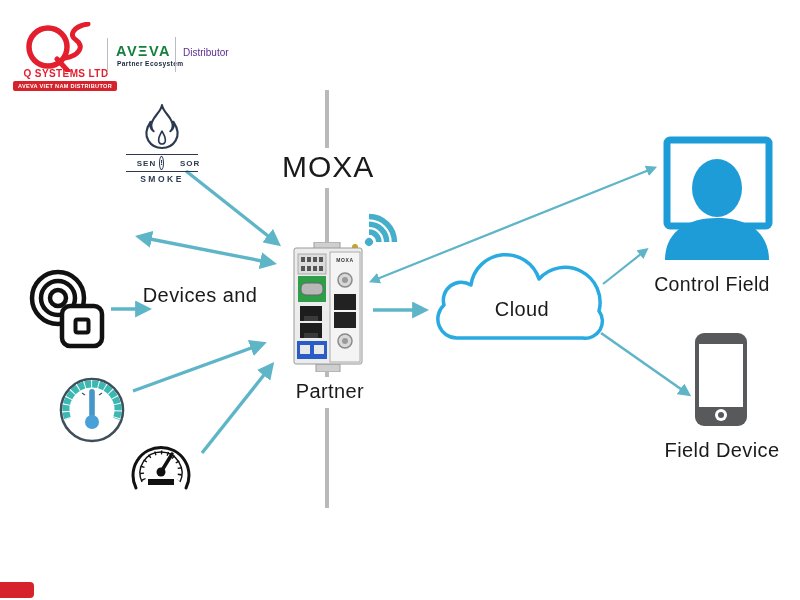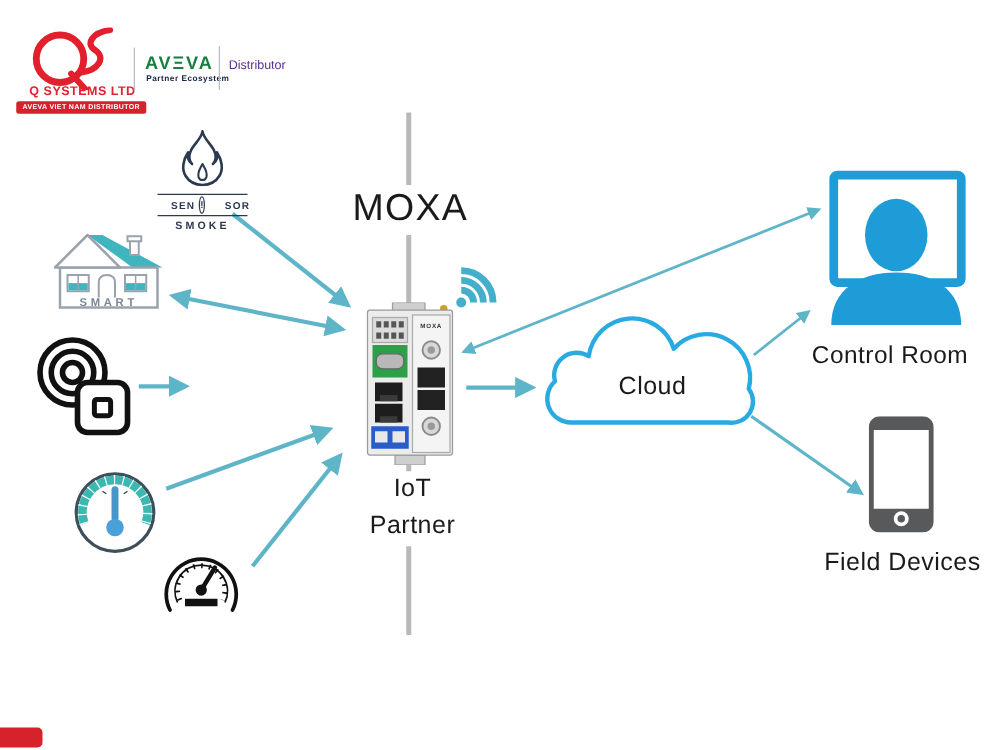--- a/index.html
+++ b/index.html
@@ -75,37 +75,20 @@
       <path d="M20 27 C 22 31 24 33 23 37 C 22 40 18 40 17 37 C 16 33 18 31 20 27 Z" fill="none" stroke="#2C3A50" stroke-width="1.6" stroke-linejoin="round"></path>
     </svg>
     <div class="smoke-row">
       <span class="smoke-word">SEN</span>
       <span class="alert-circle">!</span>
       <span class="smoke-word">SOR</span>
     </div>
     <div class="smoke-bottom">SMOKE</div>
   </div>
 
-  <div class="abs z3" style="left:42px;top:178px;">
-    <svg width="90" height="72" viewBox="0 0 90 72">
-      <polygon points="28,10 40,10 88,36 64,36" fill="#3FB6BE"></polygon>
-      <rect x="62" y="14" width="7" height="12" fill="#fff" stroke="#9AA3AD" stroke-width="1.6"></rect>
-      <rect x="60" y="11" width="11" height="4" fill="#fff" stroke="#9AA3AD" stroke-width="1.6"></rect>
-      <rect x="6" y="36" width="78" height="32" fill="#fff" stroke="#9AA3AD" stroke-width="2"></rect>
-      <polygon points="2,36 28,10 54,36" fill="#fff" stroke="#9AA3AD" stroke-width="2" stroke-linejoin="round"></polygon>
-      <rect x="12" y="42" width="17" height="13" fill="#fff" stroke="#9AA3AD" stroke-width="1.6"></rect>
-      <rect x="12.8" y="48.5" width="15.4" height="5.7" fill="#3FB6BE"></rect>
-      <line x1="20.5" y1="42" x2="20.5" y2="55" stroke="#9AA3AD" stroke-width="1.2"></line>
-      <rect x="58" y="42" width="17" height="13" fill="#fff" stroke="#9AA3AD" stroke-width="1.6"></rect>
-      <rect x="58.8" y="48.5" width="15.4" height="5.7" fill="#3FB6BE"></rect>
-      <line x1="66.5" y1="42" x2="66.5" y2="55" stroke="#9AA3AD" stroke-width="1.2"></line>
-      <path d="M37 60 V48 Q37 42 43.5 42 Q50 42 50 48 V60" fill="#fff" stroke="#9AA3AD" stroke-width="1.6"></path>
-      <text x="45" y="66.5" text-anchor="middle" class="smart-txt" fill="#7C8791" font-size="9" font-weight="700" letter-spacing="3">SMART</text>
-    </svg>
-  </div>
 
   <div class="abs z3" style="left:22px;top:258px;">
     <svg width="88" height="92" viewBox="0 0 88 92">
       <circle cx="36" cy="40" r="8" fill="none" stroke="#111" stroke-width="4.5"></circle>
       <circle cx="36" cy="40" r="17" fill="none" stroke="#111" stroke-width="4.5"></circle>
       <circle cx="36" cy="40" r="26" fill="none" stroke="#111" stroke-width="4.5"></circle>
       <rect x="40" y="48" width="40" height="40" rx="8" fill="#fff" stroke="#111" stroke-width="4.5"></rect>
       <rect x="53.5" y="61.5" width="13" height="13" rx="2" fill="#fff" stroke="#111" stroke-width="4"></rect>
     </svg>
   </div>
@@ -129,20 +112,21 @@
       <path d="M 18 48 A 19 19 0 1 1 52 48" fill="none" stroke="#111" stroke-width="4" stroke-dasharray="1.4 5"></path>
       <line x1="35" y1="40" x2="46" y2="22" stroke="#111" stroke-width="3.5" stroke-linecap="round"></line>
       <circle cx="35" cy="40" r="4.5" fill="#111"></circle>
       <rect x="22" y="47" width="26" height="6" fill="#111"></rect>
     </svg>
   </div>
 
   <div class="abs z3 lbl whitebg" style="left:282px;top:148px;width:84px;font-size:30px;letter-spacing:1px;padding:2px 0 4px 0;">MOXA</div>
 
   <div class="abs z3 lbl" style="left:130px;top:280px;width:140px;font-size:20px;line-height:31px;">
+    <div>Devices and</div>
   </div>
 
   <div class="abs z3" style="left:351px;top:200px;">
     <svg width="56" height="56" viewBox="0 0 56 56">
       <g transform="rotate(45 18 42)">
         <circle cx="18" cy="42" r="4" fill="#45AECB"></circle>
         <path d="M11 35 a 9.9 9.9 0 0 1 14 0" fill="none" stroke="#45AECB" stroke-width="5.5"></path>
         <path d="M5.5 29.5 a 17.7 17.7 0 0 1 25 0" fill="none" stroke="#45AECB" stroke-width="5.5"></path>
         <path d="M0 24 a 25.5 25.5 0 0 1 36 0" fill="none" stroke="#45AECB" stroke-width="5.5"></path>
       </g>
@@ -180,45 +164,44 @@
       <circle cx="57" cy="38" r="7" fill="#d8d8d8" stroke="#8a8a8a" stroke-width="1.5"></circle>
       <circle cx="57" cy="38" r="3" fill="#9a9a9a"></circle>
       <rect x="46" y="52" width="22" height="16" fill="#222"></rect>
       <rect x="46" y="70" width="22" height="16" fill="#222"></rect>
       <circle cx="57" cy="99" r="7" fill="#d8d8d8" stroke="#8a8a8a" stroke-width="1.5"></circle>
       <circle cx="57" cy="99" r="3" fill="#9a9a9a"></circle>
     </svg>
   </div>
 
   <div class="abs z4 lbl whitebg" style="left:286px;top:377px;width:88px;font-size:20px;line-height:29px;padding-bottom:2px;">
-    <div>IoT</div>
     <div>Partner</div>
   </div>
 
   <div class="abs z3" style="left:431px;top:250px;">
     <svg width="182" height="94" viewBox="0 0 182 94">
       <path d="M 26 88 A 19 19 0 0 1 13 55 A 18 18 0 0 1 40 35 A 35 35 0 0 1 108 29 A 35 35 0 0 1 168 61 A 17 17 0 0 1 152 88 Z" fill="#fff" stroke="#29ABE2" stroke-width="3.5" stroke-linejoin="round"></path>
     </svg>
     <div class="abs lbl" style="left:31px;top:48px;width:120px;font-size:20px;">Cloud</div>
   </div>
 
   <div class="abs z3" style="left:653px;top:136px;">
     <svg width="126" height="126" viewBox="0 0 126 126">
       <rect x="14" y="4" width="102" height="86" rx="3" fill="#fff" stroke="#1E9CD7" stroke-width="7"></rect>
       <ellipse cx="64" cy="52" rx="25" ry="29" fill="#1E9CD7"></ellipse>
       <path d="M 12 124 C 12 96 34 82 64 82 C 94 82 116 96 116 124 Z" fill="#1E9CD7"></path>
     </svg>
   </div>
-  <div class="abs z3 lbl" style="left:642px;top:273px;width:140px;font-size:19.5px;">Control Room</div>
+  <div class="abs z3 lbl" style="left:642px;top:273px;width:140px;font-size:19.5px;">Control Field</div>
 
   <div class="abs z3" style="left:695px;top:333px;">
     <svg width="52" height="93" viewBox="0 0 52 93">
       <rect x="0" y="0" width="52" height="93" rx="9" fill="#58595B"></rect>
       <rect x="4" y="11" width="44" height="63" fill="#fff"></rect>
       <circle cx="26" cy="82" r="6" fill="#fff"></circle>
       <circle cx="26" cy="82" r="3" fill="#58595B"></circle>
     </svg>
   </div>
   <div class="abs z3 lbl" style="left:652px;top:436px;width:140px;font-size:20px;line-height:29px;">
-    <div>Field Devices</div>
+    <div>Field Device</div>
   </div>
 
 </div>
 
 </body></html>

